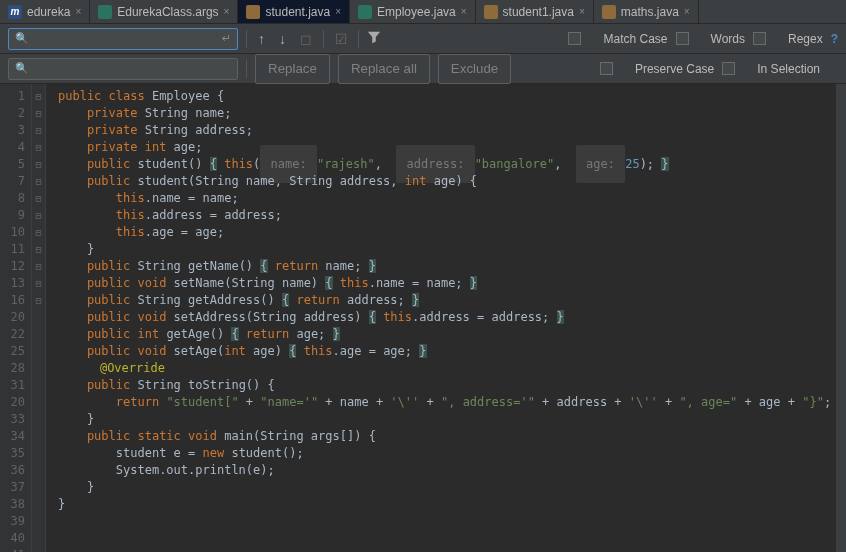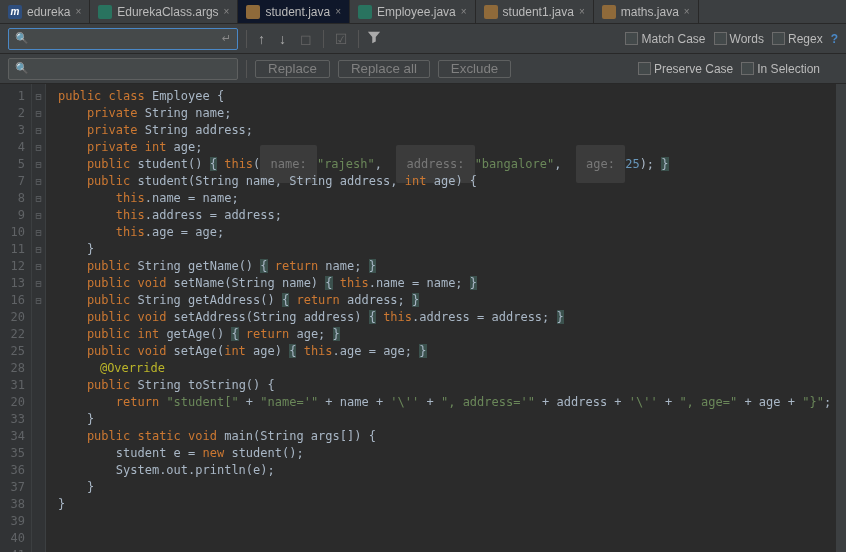--- a/index.html
+++ b/index.html
@@ -15,22 +15,22 @@
 .search { display: flex; align-items: center; gap: 8px; padding: 4px 8px; background: #3c3f41; border-bottom: 1px solid #282828; height: 30px; }
 .search2 { display: flex; align-items: center; gap: 8px; padding: 4px 8px; background: #3c3f41; border-bottom: 1px solid #282828; height: 30px; }
 .sfield { display: flex; align-items: center; width: 230px; height: 22px; background: #45494a; border: 1px solid #5e6060; border-radius: 2px; padding: 0 6px; }
 .sfield.active { border: 1px solid #4a88c7; }
 .sfield input { flex: 1; background: transparent; border: none; color: #bbbbbb; outline: none; font-size: 12px; }
 .mag { color: #aaa; margin-right: 4px; font-size: 11px; }
 .enter { color: #888; font-size: 11px; }
 .sep { width: 1px; height: 18px; background: #555; }
 .arrow { color: #aaa; font-size: 14px; padding: 0 3px; cursor: pointer; }
 .arrow.dim { color: #666; }
-.btn { display:inline-flex; align-items:center; justify-content:center; border: 1px solid #5e6060; background: transparent; color: #808080; padding: 2px 12px; border-radius: 2px; cursor: pointer; height: 18px; }
-.chk { display: flex; align-items: center; gap: 3px; color: #bbb; cursor: pointer; }
+.btn { display:inline-flex; align-items:center; justify-content:center; border: 1px solid #5e6060; background: transparent; color: #808080; padding: 2px 12px; border-radius: 2px; cursor: pointer; height: 30px; }
+.chk { display: flex; align-items: center; gap: 22px; color: #bbb; cursor: pointer; }
 .chkbox { width: 13px; height: 13px; border: 1px solid #6b6b6b; background: #43494a; }
 .help { color: #4a88c7; font-weight: bold; cursor: pointer; }
 .editor { flex: 1; display: flex; background: #2b2b2b; overflow: hidden; }
 .gutter { width: 32px; background: #313335; text-align: right; padding: 4px 6px 4px 0; color: #606366; font-family: Consolas, monospace; font-size: 12px; line-height: 17px; border-right: 1px solid #3c3f41; }
 .foldcol { width: 14px; background: #313335; padding: 4px 0; font-family: Consolas, monospace; font-size: 10px; line-height: 17px; color: #606366; border-right: 1px solid #3c3f41; text-align: center; }
 .code { flex: 1; padding: 4px 0 4px 12px; font-family: Consolas, monospace; font-size: 12px; line-height: 17px; white-space: pre; }
 .kw { color: #cc7832; }
 .str { color: #6a8759; }
 .num { color: #6897bb; }
 .ann { color: #bbb529; padding-left: 13px; }

